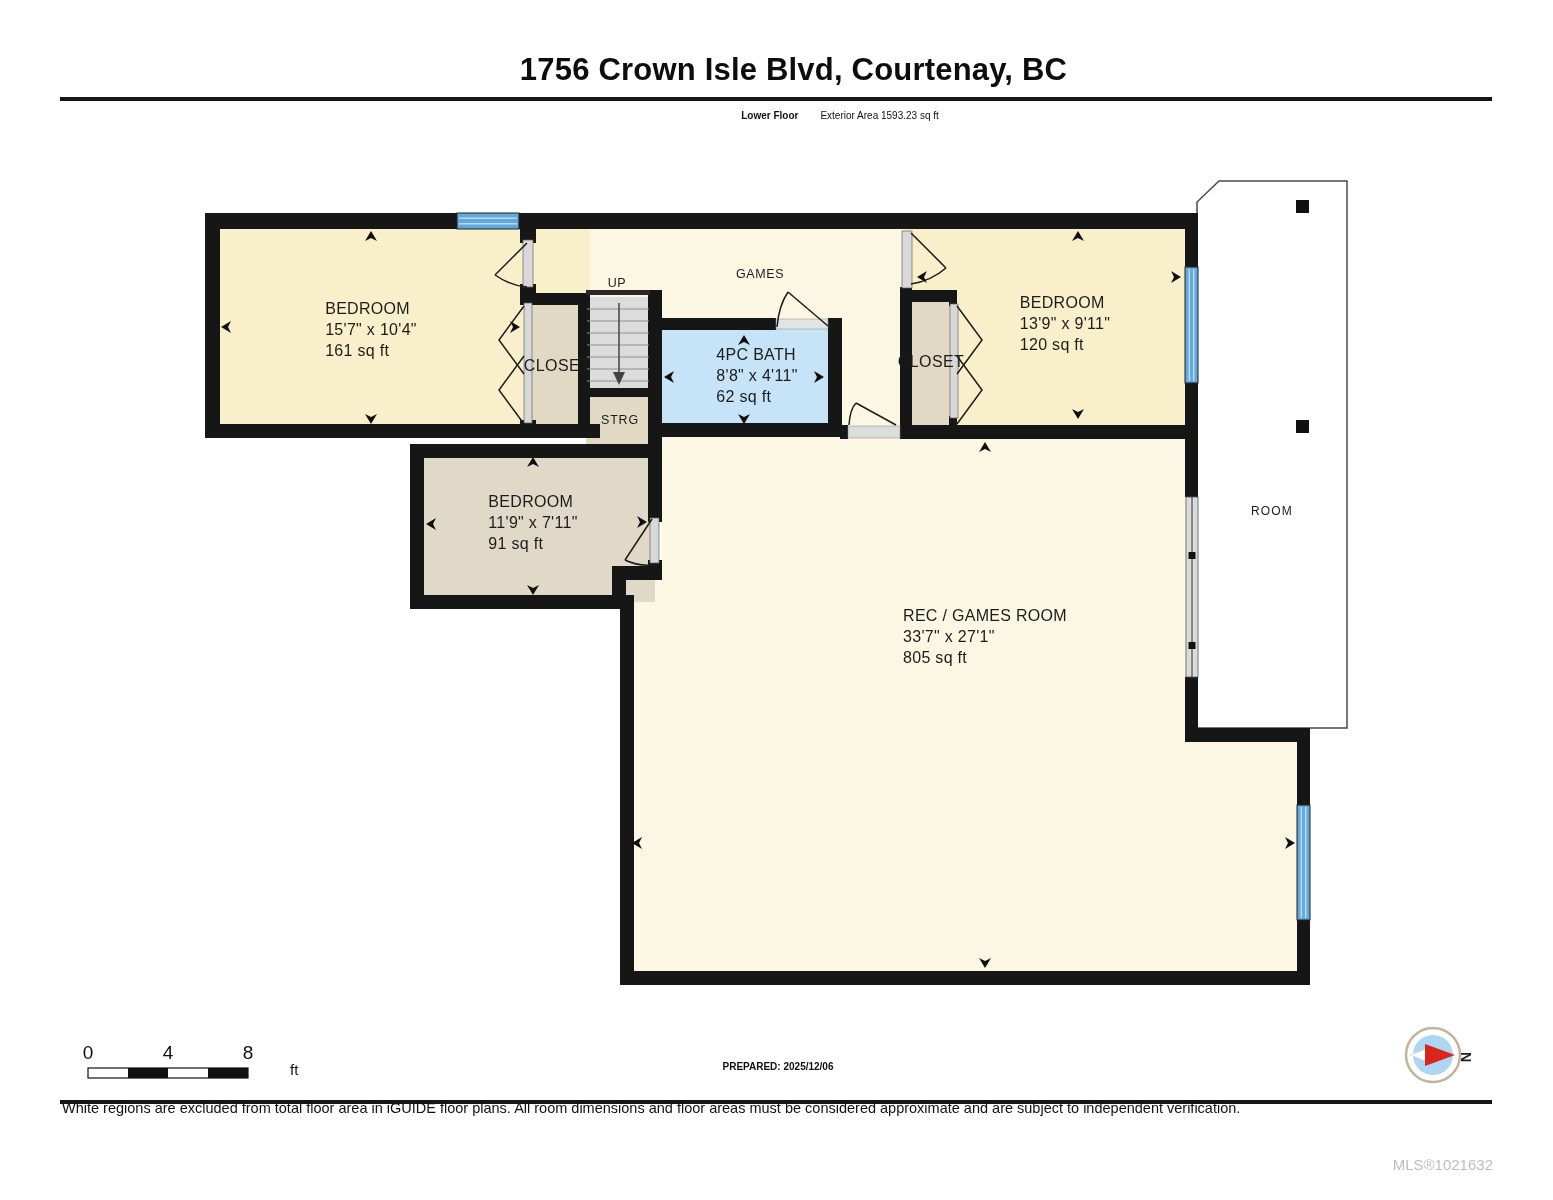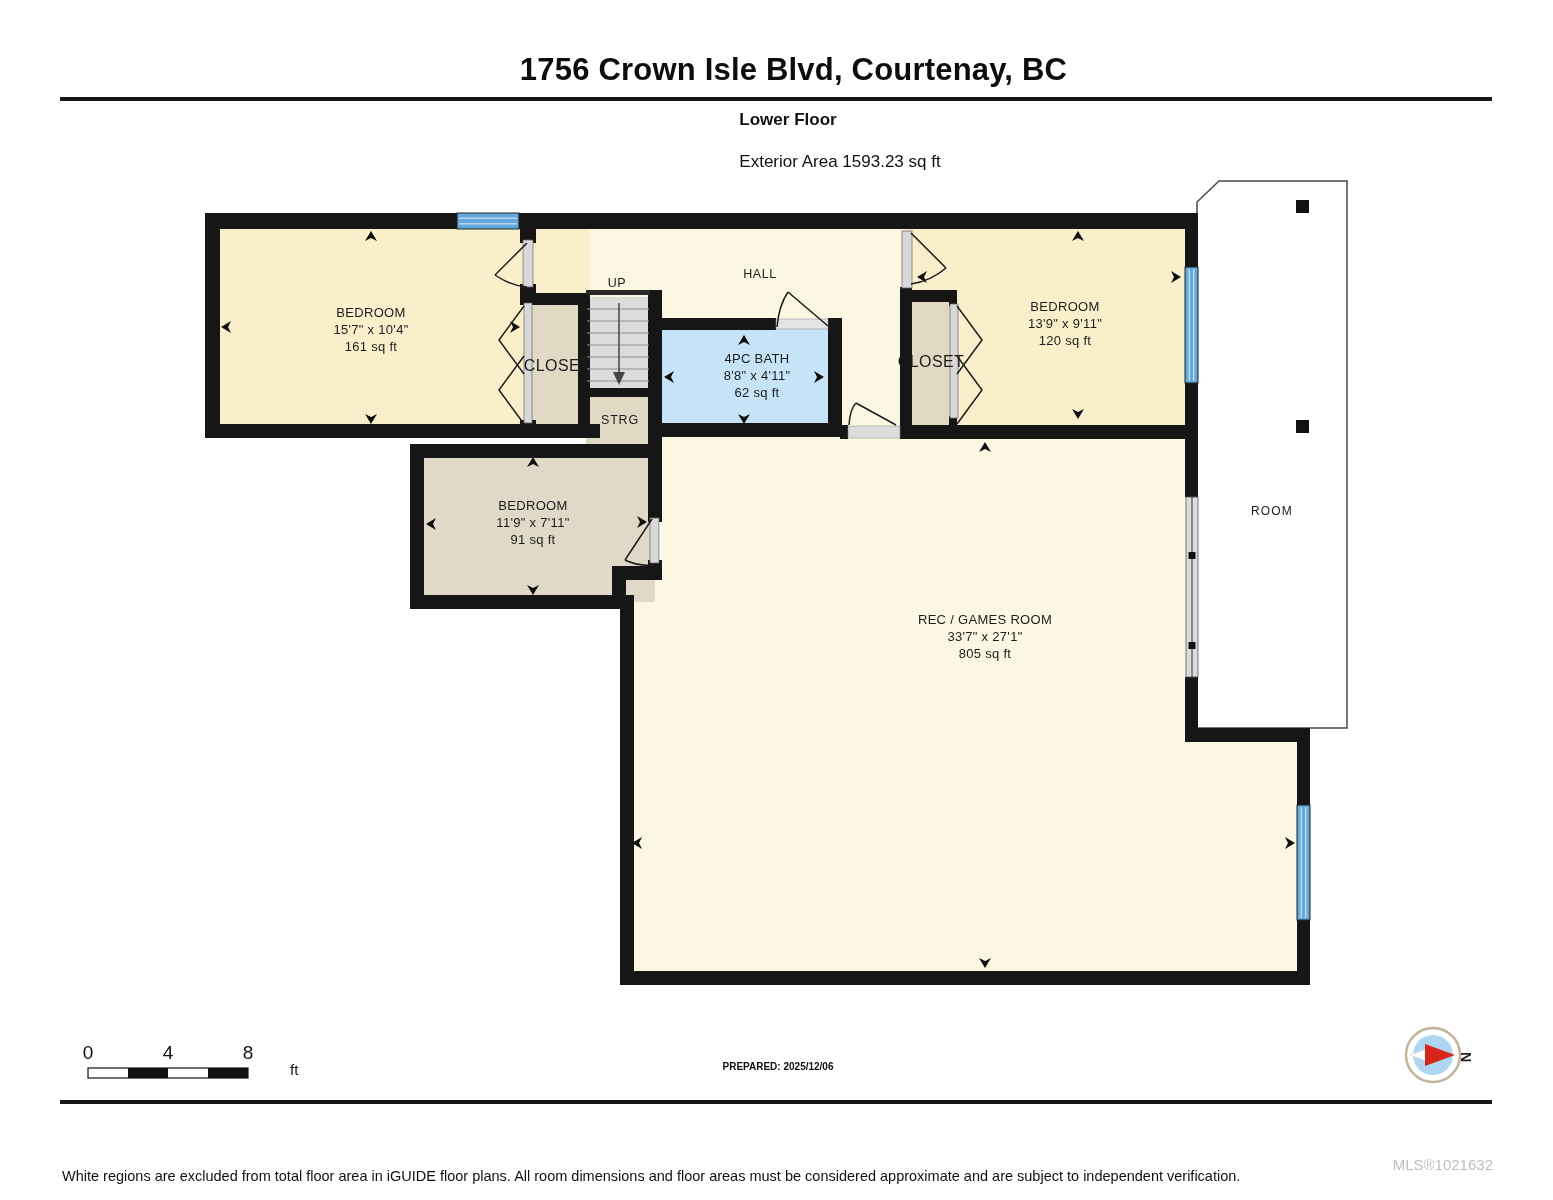--- a/index.html
+++ b/index.html
@@ -4,37 +4,37 @@
 <style>
   html,body{margin:0;padding:0;}
   body{width:1553px;height:1200px;background:#ffffff;position:relative;overflow:hidden;
        font-family:"Liberation Sans", sans-serif;color:#111;}
   .page-title{position:absolute;top:52px;left:17px;width:1553px;text-align:center;
               font-size:31px;font-weight:bold;letter-spacing:.2px;color:#0d0d0d;}
   .hr{position:absolute;left:60px;width:1432px;background:#161616;}
   .hr.top{top:97px;height:4px;}
   .hr.bottom{top:1100px;height:3.5px;}
   .subtitle{position:absolute;top:110px;left:840px;transform:translateX(-50%);
-            display:flex;gap:22px;font-size:17px;white-space:nowrap;align-items:flex-start;flex-direction:column;}
+            display:flex;gap:22px;font-size:10px;white-space:nowrap;align-items:center;}
   .subtitle .floor{font-weight:bold;}
-  .rlabel{position:absolute;transform:translate(-50%,-50%);text-align:center;
-          font-size:13px;line-height:1.32;color:#1c1c1c;white-space:nowrap;letter-spacing:.3px;}
+  .rlabel{position:absolute;transform:translate(-50%,-50%);text-align:left;
+          font-size:16px;line-height:1.32;color:#1c1c1c;white-space:nowrap;letter-spacing:.3px;}
   .slabel{position:absolute;transform:translate(-50%,-50%);color:#1c1c1c;white-space:nowrap;}
   .lab-hall{font-size:12.5px;letter-spacing:.6px;}
   .lab-up{font-size:12.5px;letter-spacing:.6px;}
   .lab-closet{font-size:16px;letter-spacing:.4px;}
   .lab-strg{font-size:12.5px;letter-spacing:.8px;}
   .lab-patio{font-size:12px;letter-spacing:1.2px;}
   .tick{position:absolute;transform:translateX(-50%);top:1042px;font-size:19px;color:#111;}
   .ft-label{position:absolute;top:1061px;left:257px;font-size:15px;color:#111;margin-left:33px;}
   .prepared{position:absolute;top:1061px;left:778px;transform:translateX(-50%);
             font-size:10px;font-weight:bold;color:#111;white-space:nowrap;}
   .north{position:absolute;top:1049px;left:1461px;font-size:14px;font-weight:bold;
          transform:rotate(90deg);color:#222;}
-  .footer-text{position:absolute;top:1168px;left:62px;font-size:14.5px;color:#111;white-space:nowrap;}
+  .footer-text{position:absolute;top:1100px;left:62px;font-size:14.5px;color:#111;white-space:nowrap;}
   .mls{position:absolute;top:1156px;right:60px;font-size:15px;color:#BDBDBD;}
   svg{position:absolute;top:0;left:0;}
 </style>
 </head>
 <body>
 
 <svg width="1553" height="1200" viewBox="0 0 1553 1200">
 
   <g>
     <polygon points="1219,181 1347,181 1347,728 1197,728 1197,202" fill="#FFFFFF" stroke="#4a4a4a" stroke-width="1.5"></polygon>
@@ -212,21 +212,21 @@
 <div class="rlabel" style="left:533px;top:523px;">
   <div>BEDROOM</div>
   <div>11'9" x 7'11"</div>
   <div>91 sq ft</div>
 </div>
 <div class="rlabel" style="left:985px;top:637px;">
   <div>REC / GAMES ROOM</div>
   <div>33'7" x 27'1"</div>
   <div>805 sq ft</div>
 </div>
-<div class="slabel lab-hall" style="left:760px;top:274px;">HALL</div>
+<div class="slabel lab-hall" style="left:760px;top:274px;">GAMES</div>
 <div class="slabel lab-up" style="left:617px;top:283px;">UP</div>
 <div class="slabel lab-closet" style="left:557px;top:366px;">CLOSET</div>
 <div class="slabel lab-closet" style="left:931px;top:362px;">CLOSET</div>
 <div class="slabel lab-strg" style="left:620px;top:420px;">STRG</div>
 <div class="slabel lab-patio" style="left:1272px;top:511px;">ROOM</div>
 
 <div class="tick" style="left:88px;">0</div>
 <div class="tick" style="left:168px;">4</div>
 <div class="tick" style="left:248px;">8</div>
 <div class="ft-label">ft</div>

